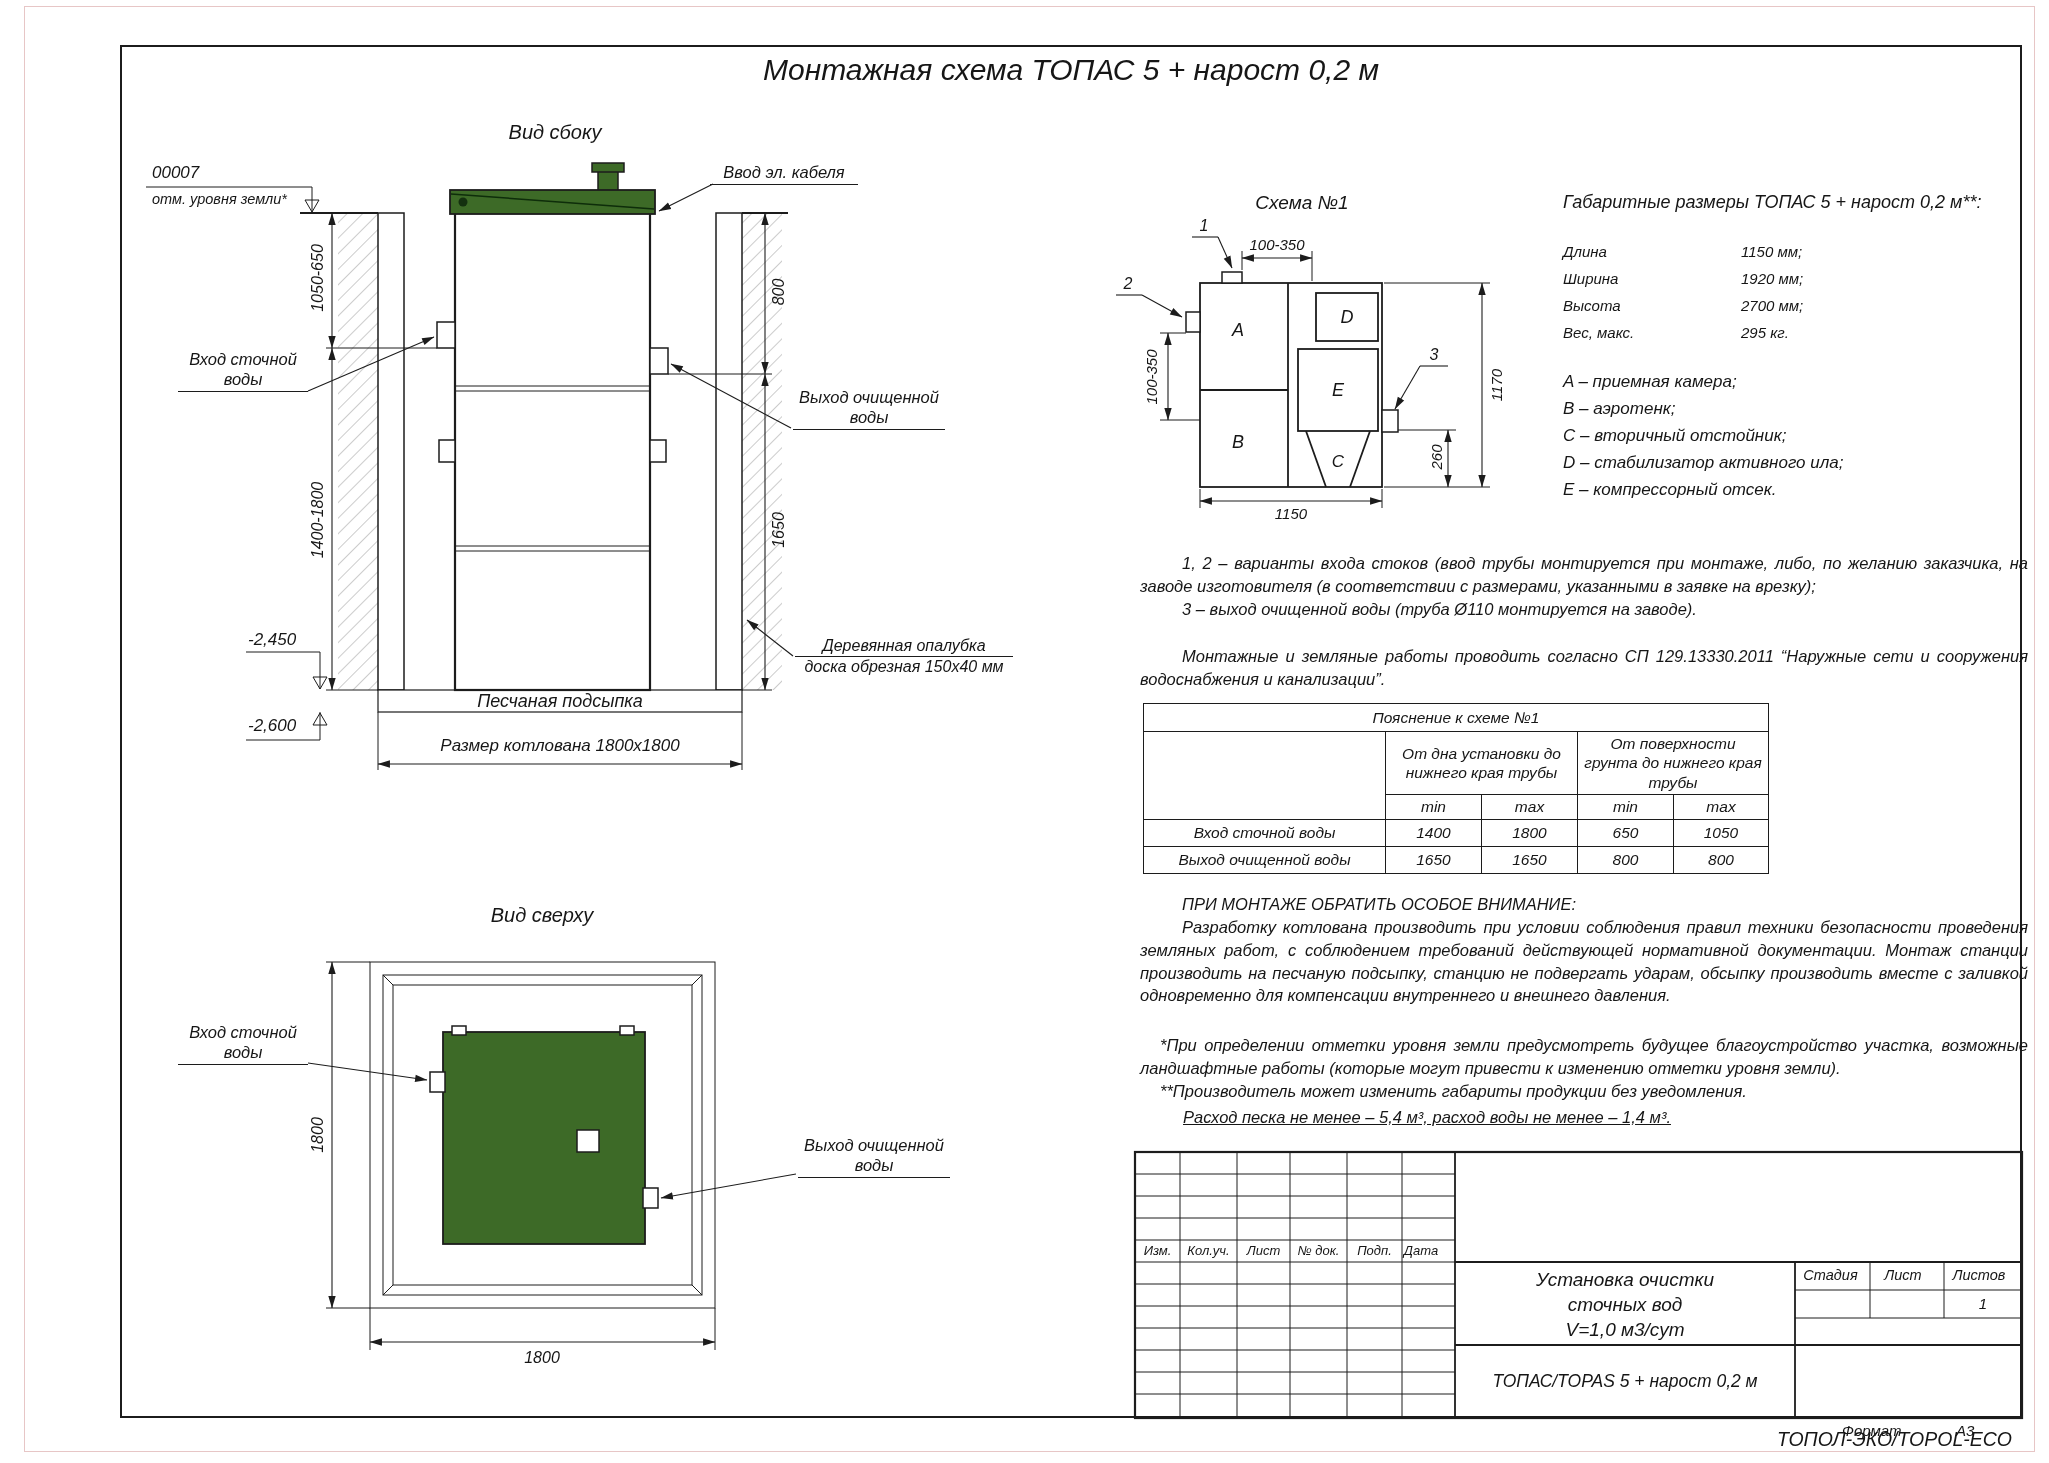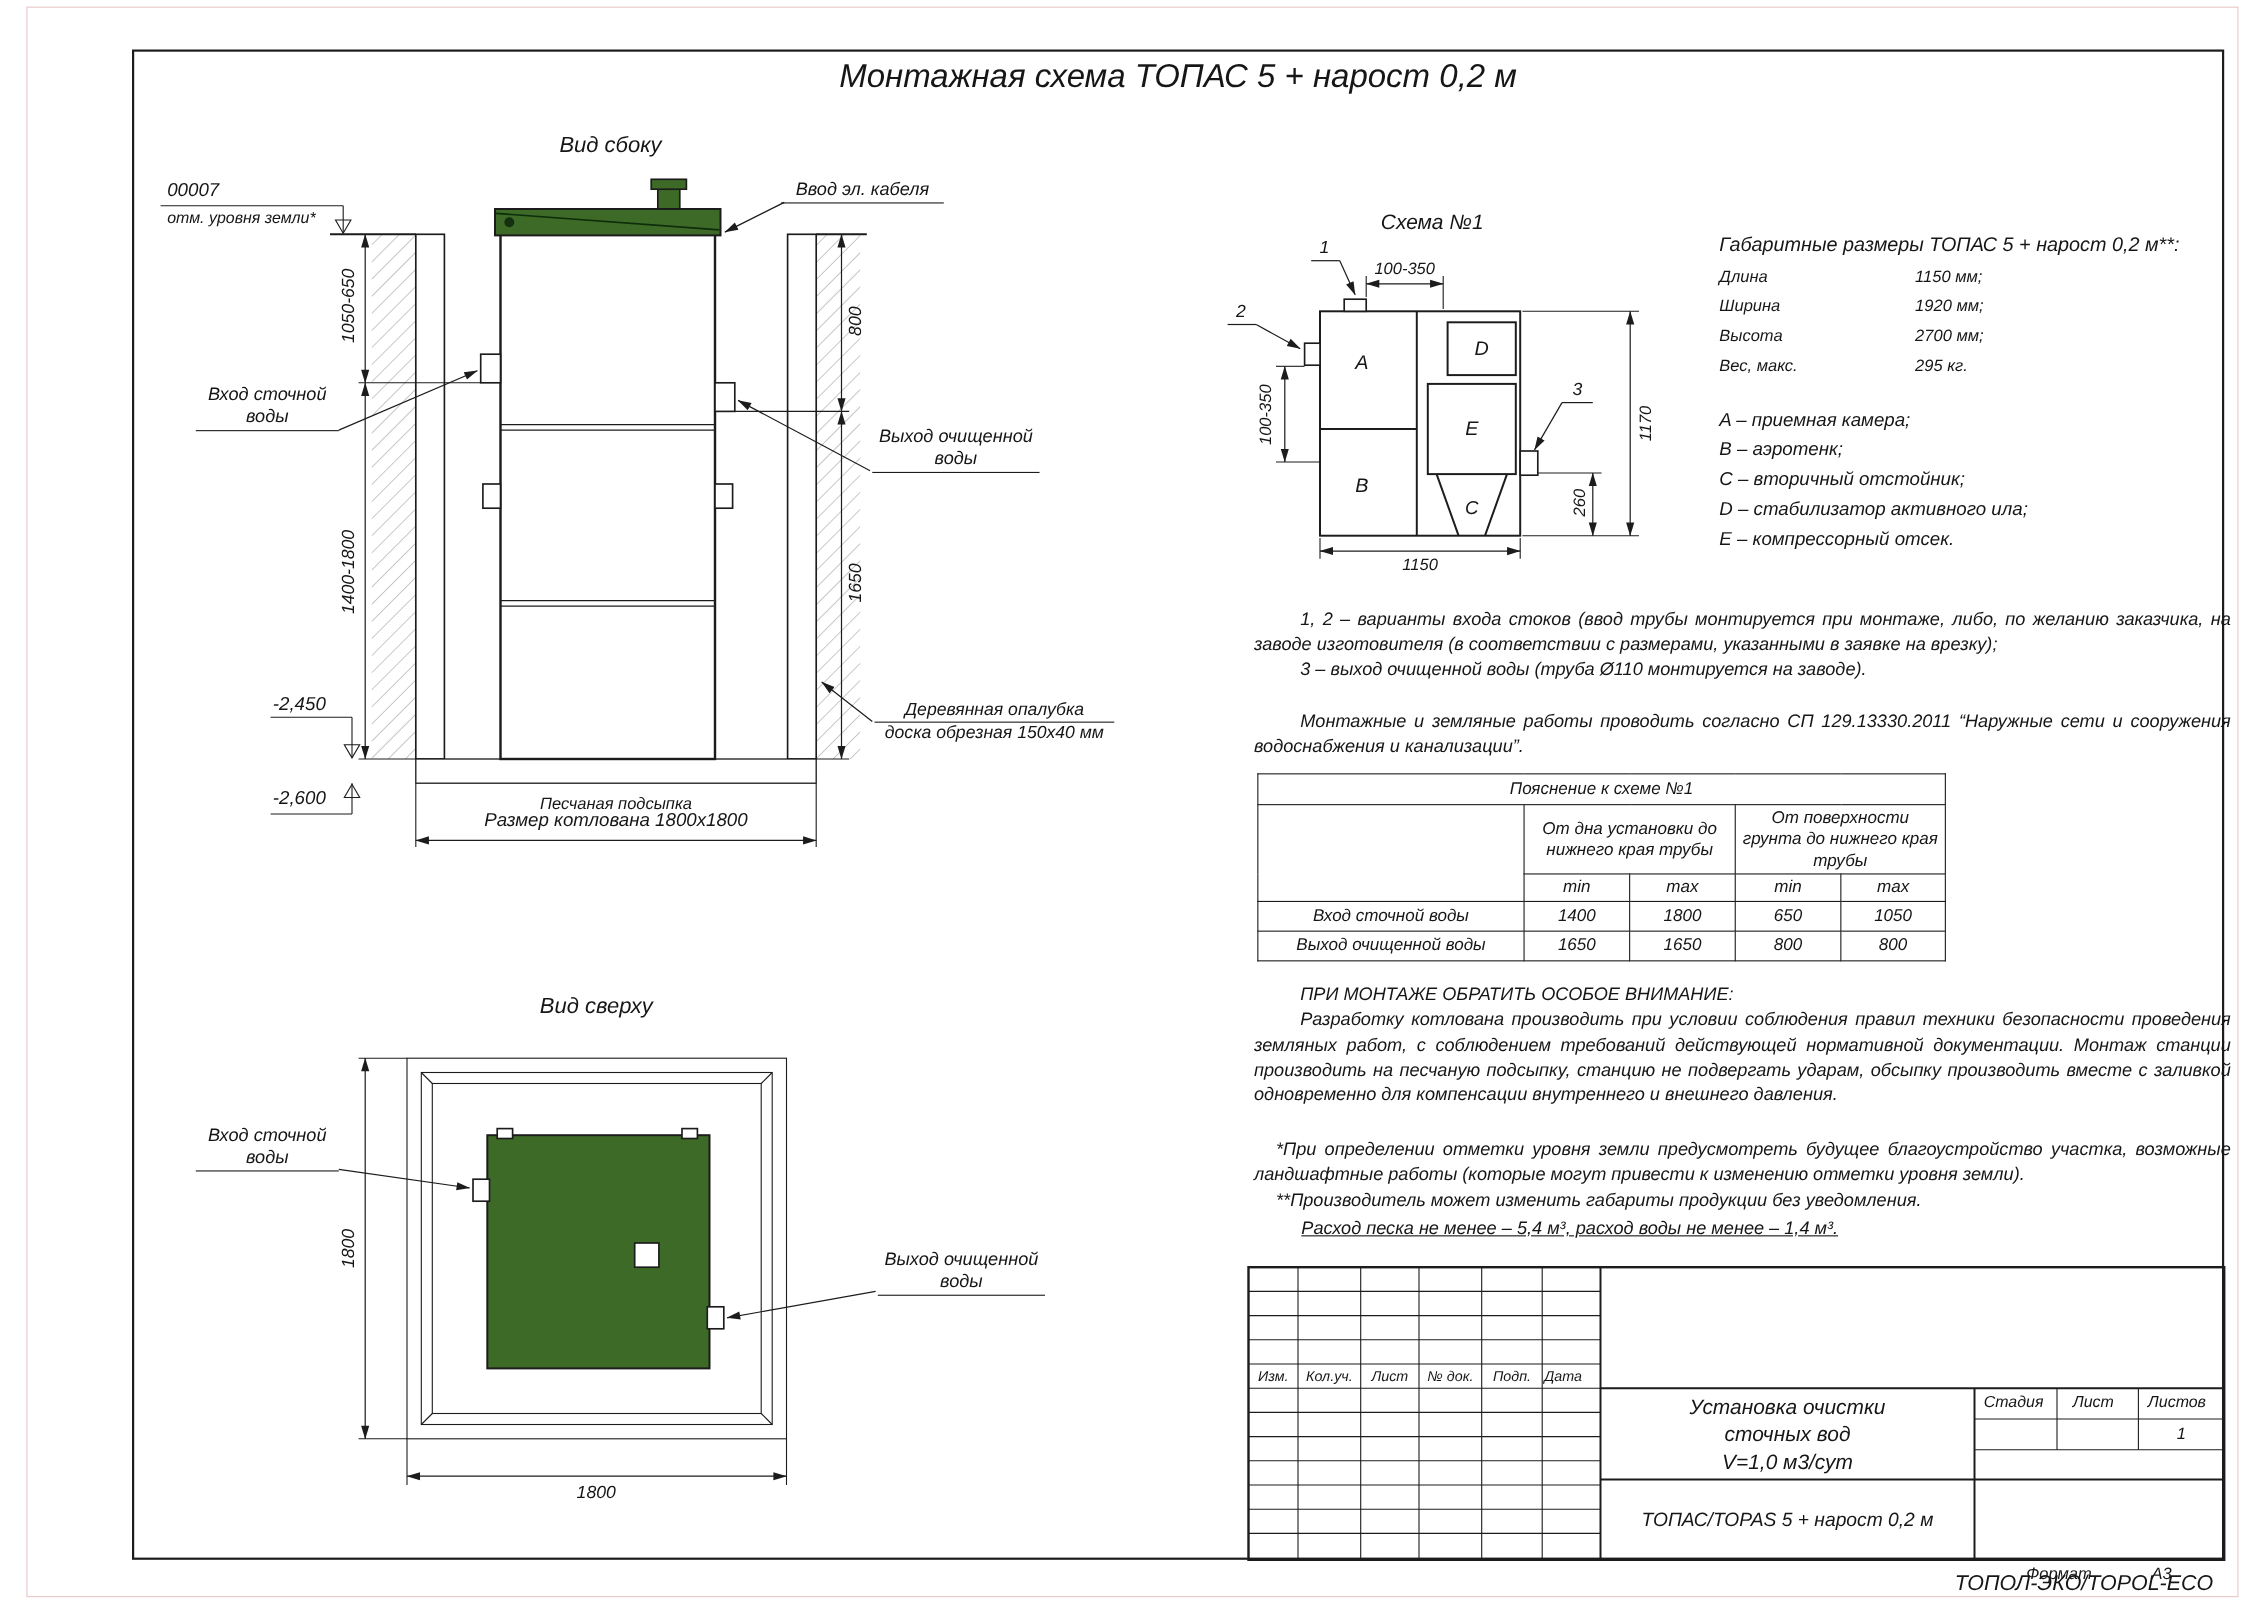--- a/index.html
+++ b/index.html
@@ -192,21 +192,21 @@
   <div class="lbl" style="left:152px; top:191px; font-size:14.5px;">отм. уровня земли*</div>
   <div class="lbl ctr shelf" style="left:710px; top:163px; width:148px; font-size:16.5px;">Ввод эл. кабеля</div>
   <div class="vtext" style="left:318px; top:278px;">1050-650</div>
   <div class="vtext" style="left:318px; top:520px;">1400-1800</div>
   <div class="vtext" style="left:779px; top:292px;">800</div>
   <div class="vtext" style="left:779px; top:530px;">1650</div>
   <div class="lbl ctr shelf" style="left:178px; top:350px; width:130px; font-size:16.5px;">Вход сточной воды</div>
   <div class="lbl ctr shelf" style="left:793px; top:388px; width:152px; font-size:16.5px;">Выход очищенной воды</div>
   <div class="lbl" style="left:248px; top:630px; font-size:17px;">-2,450</div>
   <div class="lbl" style="left:248px; top:716px; font-size:17px;">-2,600</div>
-  <div class="lbl ctr" style="left:430px; top:722px; width:260px; font-size:15px;">Песчаная подсыпка</div>
+  <div class="lbl ctr" style="left:430px; top:691px; width:260px; font-size:18px;">Песчаная подсыпка</div>
   <div class="lbl ctr" style="left:410px; top:736px; width:300px; font-size:17px;">Размер котлована 1800х1800</div>
   <div class="lbl ctr" style="left:795px; top:636px; width:218px; font-size:16px;">
     <div class="shelf">Деревянная опалубка</div>
     <div>доска обрезная 150х40 мм</div>
   </div>
 
   <div class="lbl ctr" style="left:442px; top:903px; width:200px; font-size:20px;">Вид сверху</div>
   <div class="lbl ctr shelf" style="left:178px; top:1023px; width:130px; font-size:16.5px;">Вход сточной воды</div>
   <div class="lbl ctr shelf" style="left:798px; top:1136px; width:152px; font-size:16.5px;">Выход очищенной воды</div>
   <div class="vtext" style="left:318px; top:1135px;">1800</div>
@@ -220,21 +220,21 @@
   <div class="cc" style="left:1238px; top:442px; font-size:18px;">B</div>
   <div class="cc" style="left:1338px; top:462px; font-size:17px;">C</div>
   <div class="cc" style="left:1347px; top:317px; font-size:18px;">D</div>
   <div class="cc" style="left:1338px; top:390px; font-size:18px;">E</div>
   <div class="lbl ctr" style="left:1227px; top:236px; width:100px; font-size:15px;">100-350</div>
   <div class="vtext" style="left:1151px; top:377px; font-size:15px;">100-350</div>
   <div class="vtext" style="left:1496px; top:385px; font-size:15px;">1170</div>
   <div class="vtext" style="left:1436px; top:457px; font-size:15px;">260</div>
   <div class="lbl ctr" style="left:1241px; top:505px; width:100px; font-size:15px;">1150</div>
 
-  <div class="lbl" style="left:1563px; top:192px; width:470px; font-size:18px;margin-top:20px;">Габаритные размеры ТОПАС 5 + нарост 0,2 м**:</div>
+  <div class="lbl" style="left:1563px; top:192px; width:470px; font-size:18px;">Габаритные размеры ТОПАС 5 + нарост 0,2 м**:</div>
   <div class="lbl" style="left:1563px; top:238px; width:330px; font-size:15px; line-height:27px;">
     <div style="display:flex;">
         <span style="width:178px;">Длина</span>
         <span>1150 мм;</span>
       </div>
     <div style="display:flex;">
         <span style="width:178px;">Ширина</span>
         <span>1920 мм;</span>
       </div>
     <div style="display:flex;">

